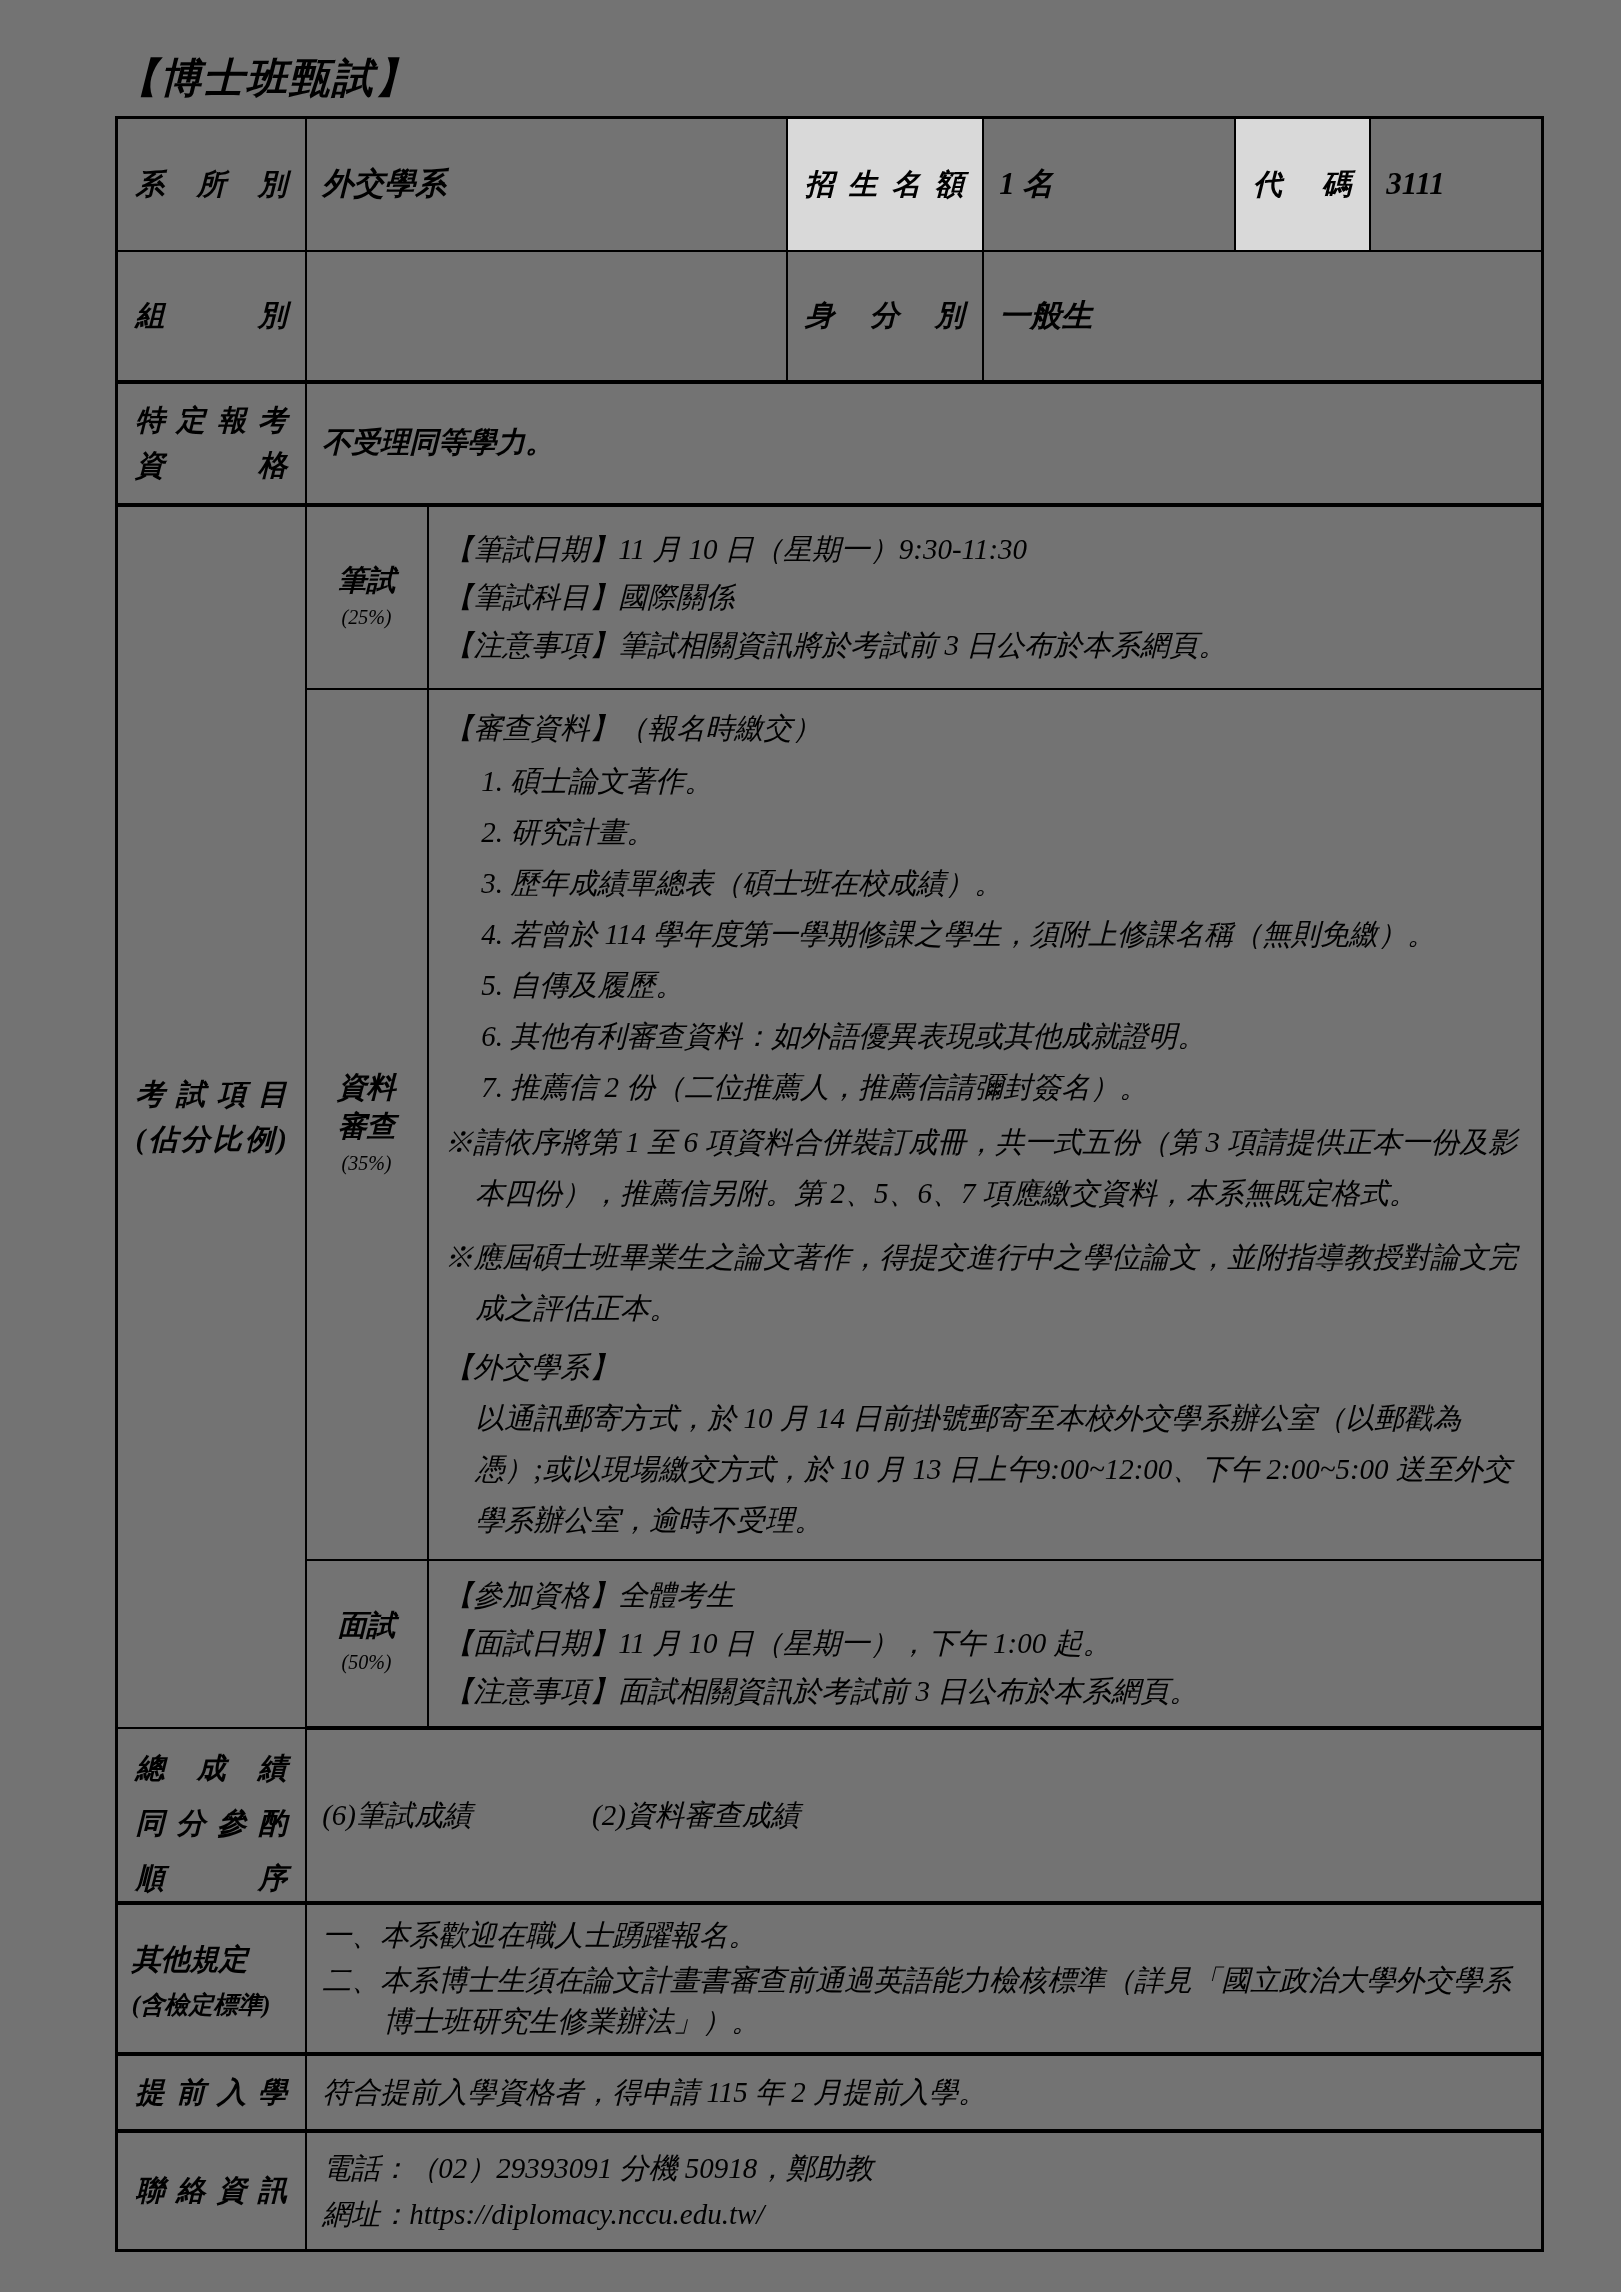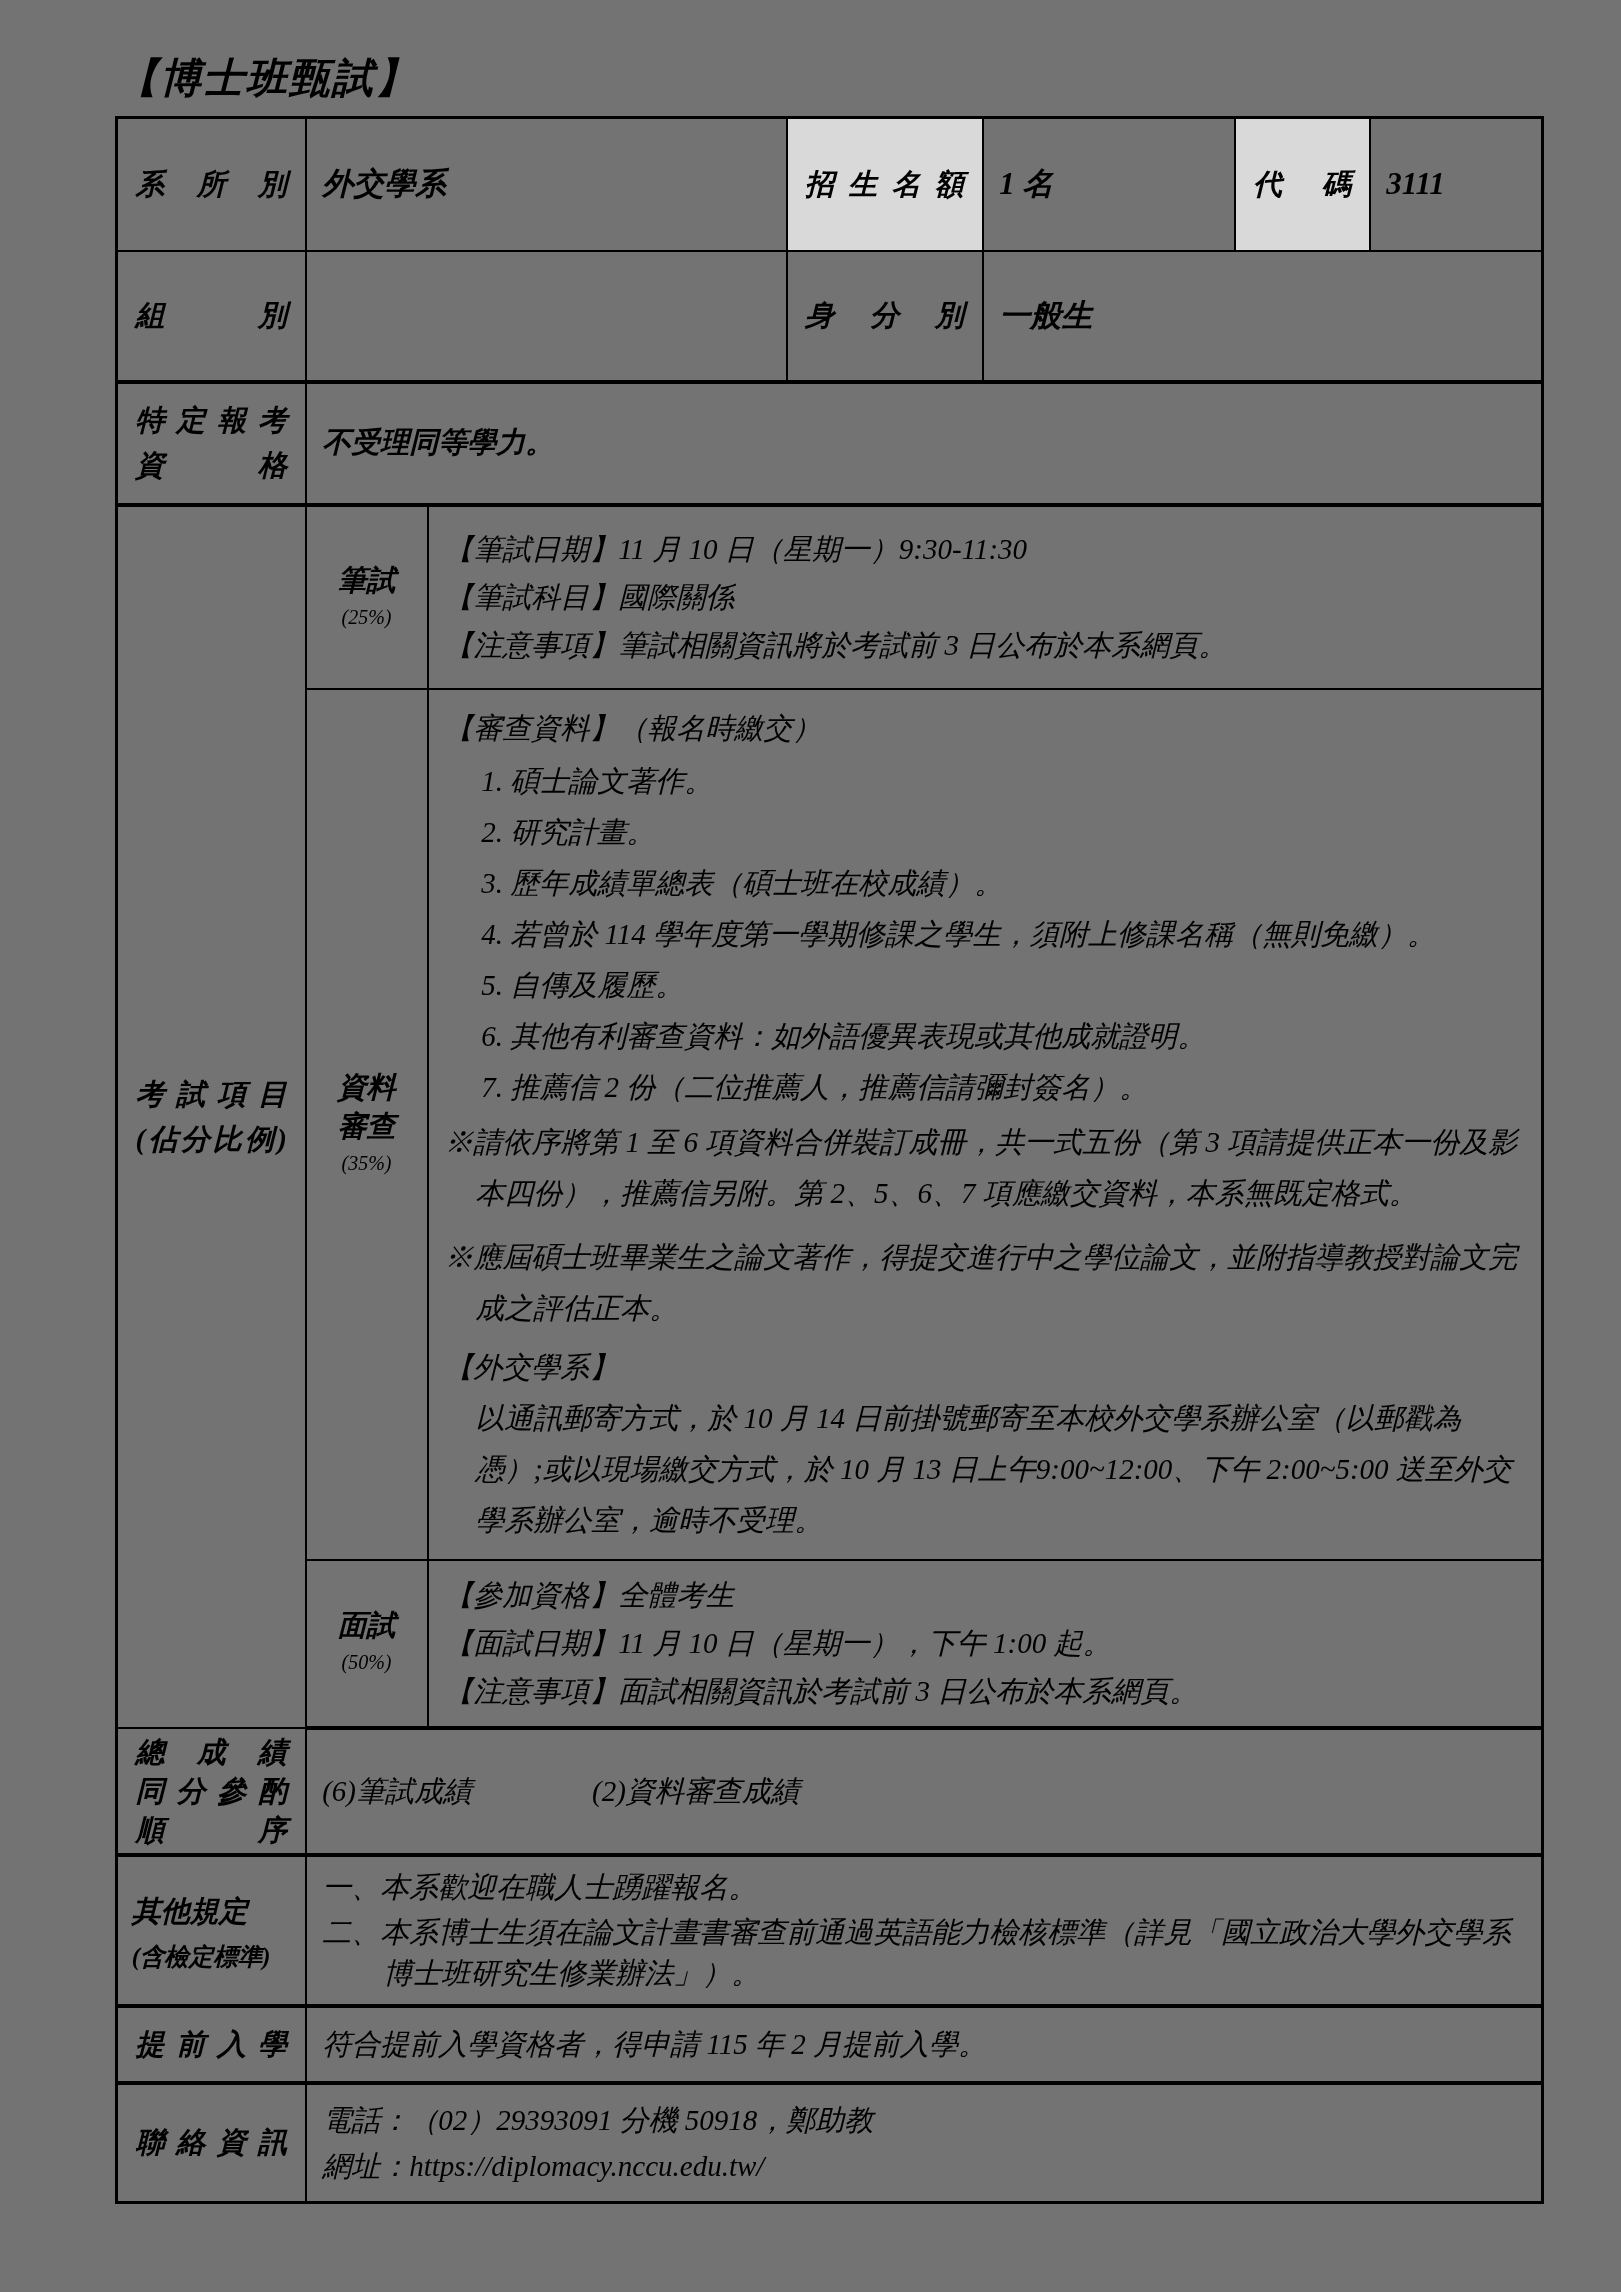--- a/index.html
+++ b/index.html
@@ -24,21 +24,21 @@
   tr.r3>td{height:112px;}
   tr.r4>td{height:173px;}
   tr.r5>td{height:861px;}
   tr.r6>td{height:157px;}
   tr.r7>td{height:108px;}
   tr.r8>td{height:139px;}
   tr.r9>td{height:65px;}
   tr.r10>td{height:108px;}
   .lab{font-weight:bold;padding:3.9px 17.6px;}
   .jy{text-align:justify;text-align-last:justify;line-height:45px;}
-  .jy3{text-align:justify;text-align-last:justify;line-height:39px;}
+  .jy3{text-align:justify;text-align-last:justify;line-height:39px;margin-top:16px;}
   .gray{background:var(--cell-shading,#d9d9d9);}
   .center{text-align:left;}
   .bold{font-weight:bold;}
   .big{font-size:31px;}
   .sublab{text-align:center;font-weight:bold;line-height:39px;padding:3.9px 5.9px;}
   .pct{font-weight:normal;font-size:20px;line-height:35px;}
   .content p{margin:8.8px 0;line-height:39px;}
   .review div{line-height:51px;}
   .rhead{margin:0 0 2px 0;}
   .ritem{padding-left:74px;text-indent:-37px;}

